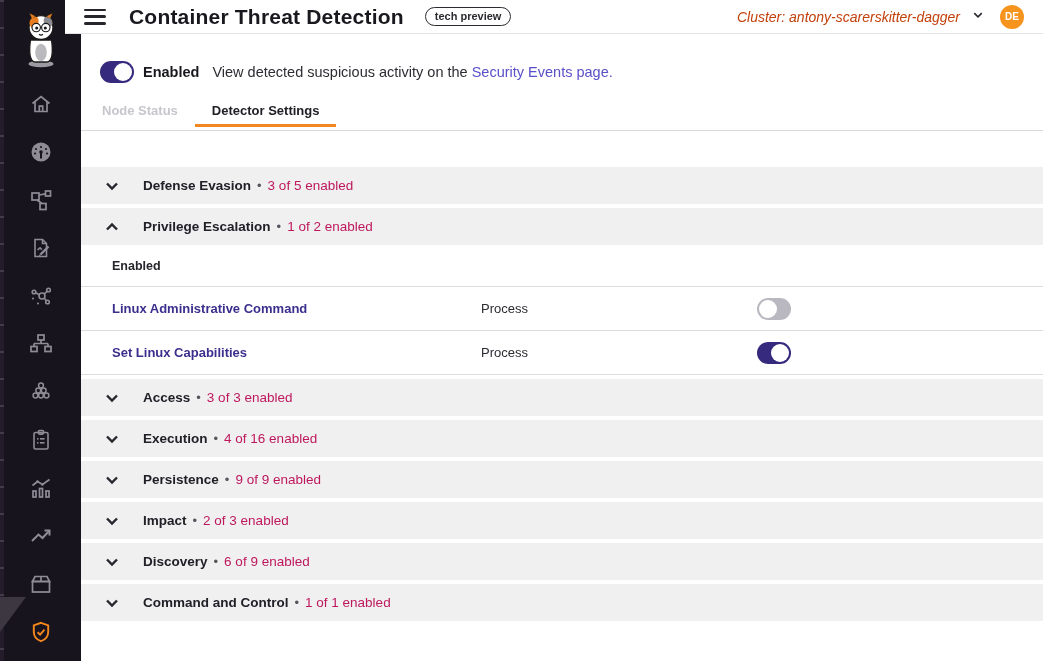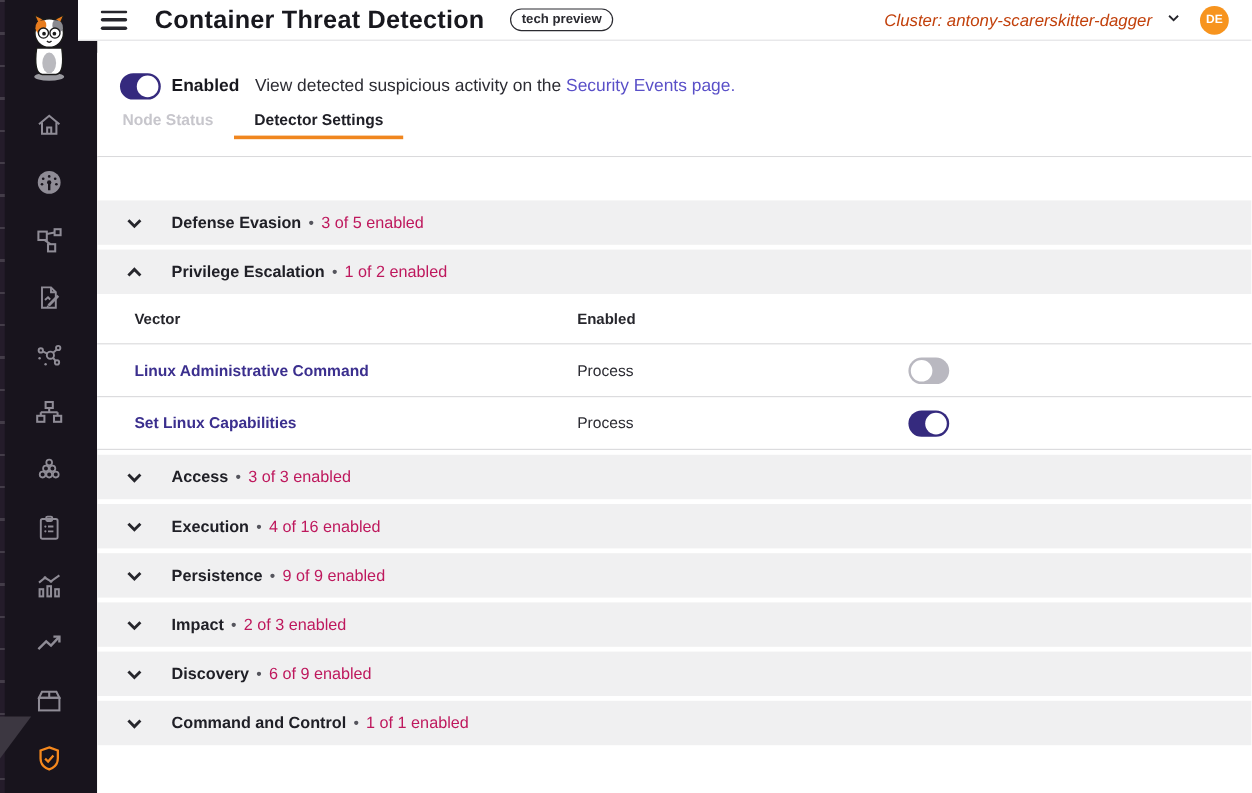--- a/index.html
+++ b/index.html
@@ -67,21 +67,21 @@
   .toggle .knob {
     position:absolute; top:2px; width:18px; height:18px; border-radius:50%; background:#fff;
   }
   .toggle.on { background:#352a7e; }
   .toggle.on .knob { right:2px; }
   .toggle.off { background:#b9b8c0; }
   .toggle.off .knob { left:2px; }
   .status-label { margin-left:9px; font-size:14.5px; font-weight:700; color:#18181e; }
   .status-desc { margin-left:13px; font-size:14.5px; color:#2c2c33; }
   .status-link { color:#5a50c8; cursor:pointer; text-decoration:none; }
-  .tabs { position:absolute; left:4px; bottom:15px; display:flex; }
+  .tabs { position:absolute; left:4px; bottom:4px; display:flex; }
   .tab {
     position:relative; padding:0 17px; height:31px; display:flex; align-items:center;
     font-size:13px; font-weight:700; cursor:pointer;
   }
   .tab.inactive { color:#c7c6cc; }
   .tab.active { color:#202027; }
   .tab.active::after {
     content:""; position:absolute; left:0; right:0; bottom:-1px; height:3px; background:#f0861f;
   }
 
@@ -301,21 +301,20 @@
           <path d="M2 4.5 L7 9.5 L12 4.5"></path>
         </svg>
       </span>
     <span class="sec-name">Privilege Escalation</span>
     <span class="sec-bullet">•</span>
     <span class="sec-count">1 of 2 enabled</span>
   </div>
 
   <div class="dtable">
     <div class="thead">
-      <span>Vector</span>
       <span>Enabled</span>
     </div>
     <div class="trow">
       <a class="det-link">Linux Administrative Command</a>
       <span class="vector-cell">Process</span>
       <div class="toggle off">
           <div class="knob"></div>
         </div>
     </div>
     <div class="trow">

